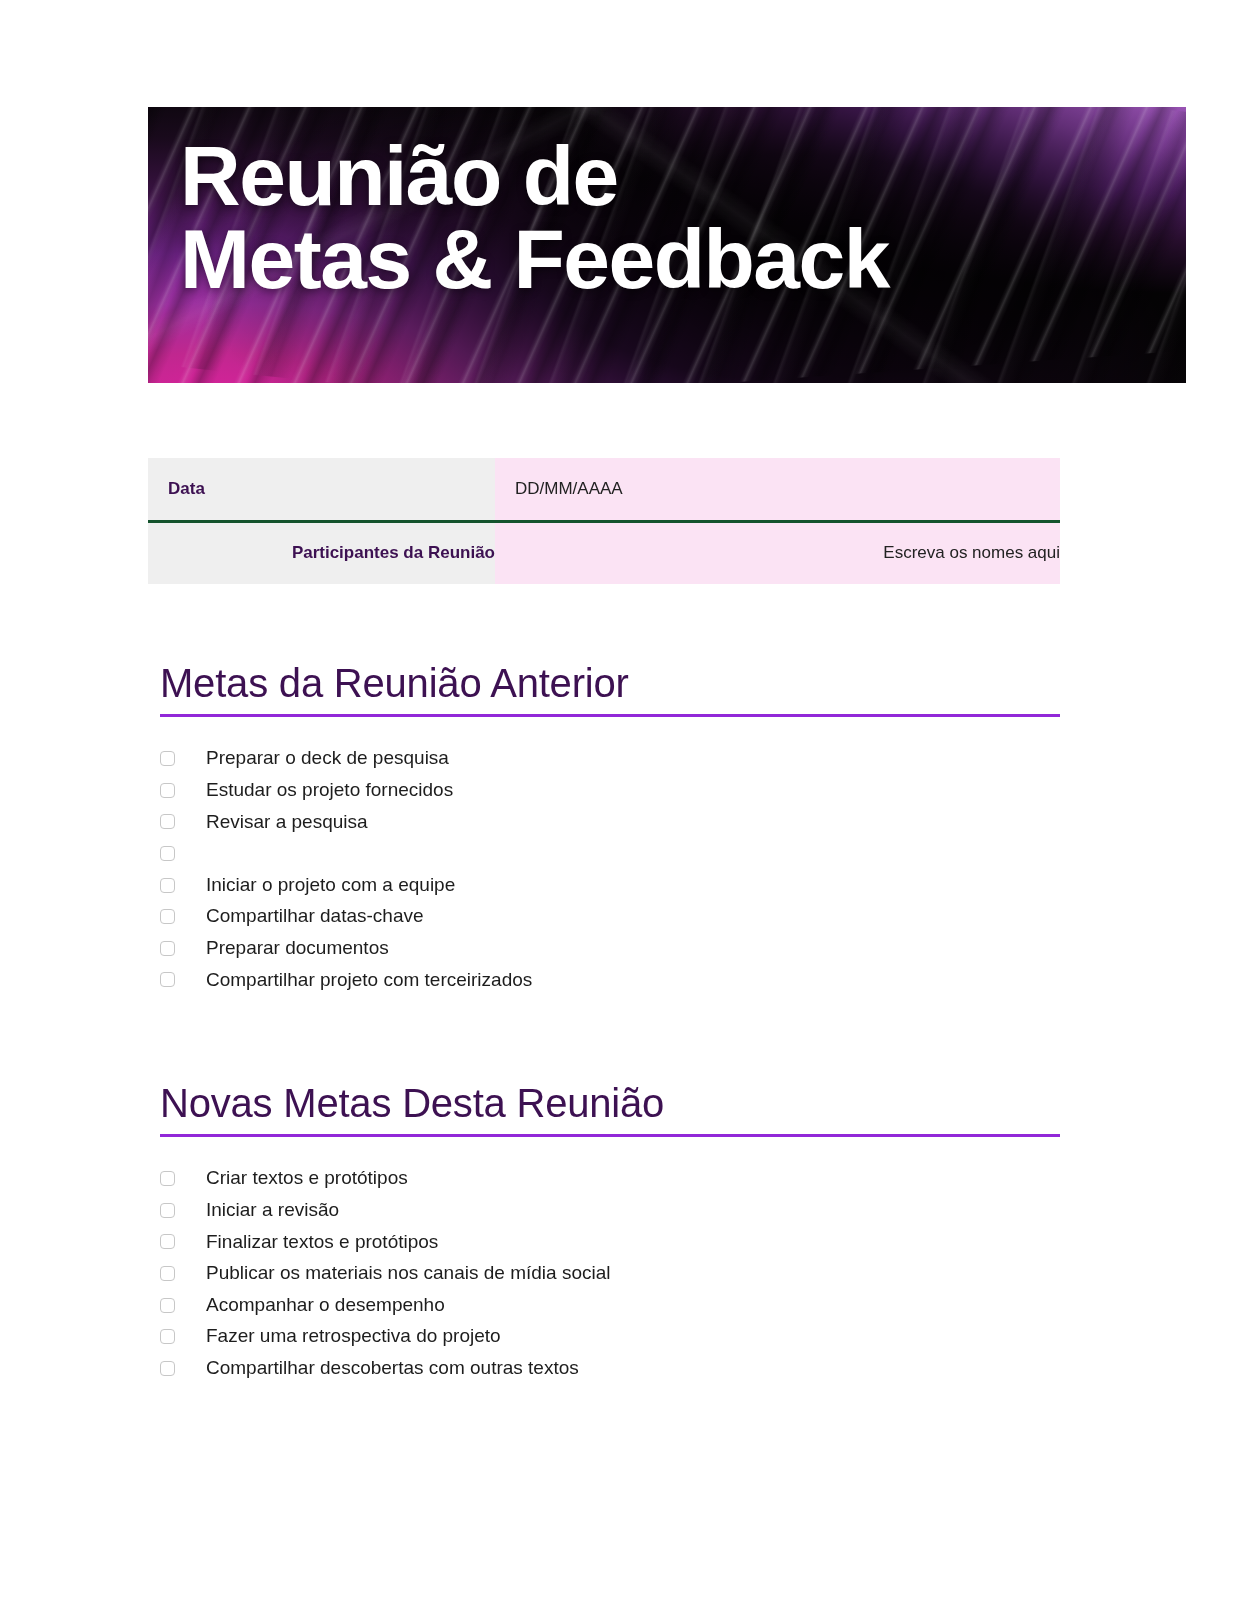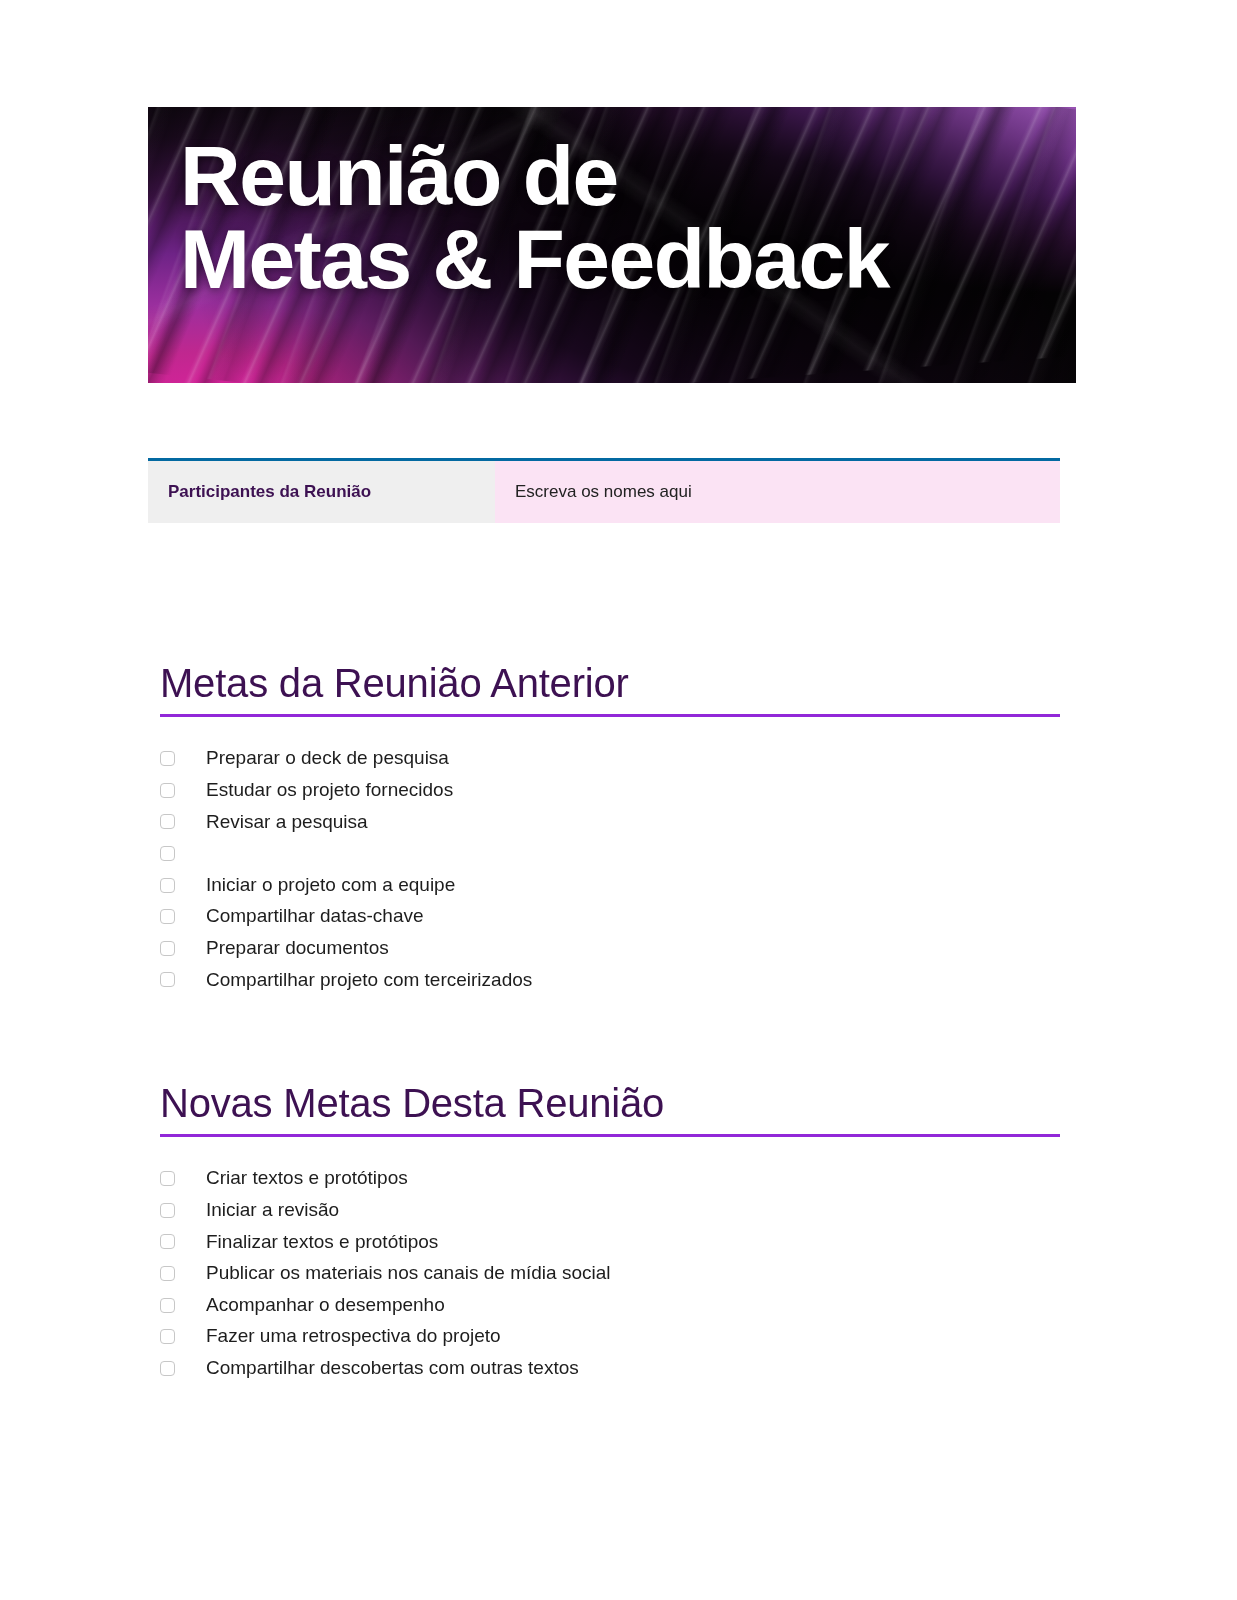--- a/index.html
+++ b/index.html
@@ -21,21 +21,21 @@
     width: 1237px;
     height: 1600px;
     background: #ffffff;
   }
 
   
   .banner {
     position: absolute;
     left: 148px;
     top: 107px;
-    width: 928px;
+    width: 1038px;
     height: 276px;
     overflow: hidden;
     background: #060406;
   }
   .banner-layer {
     position: absolute;
     left: 0; top: 0;
     width: 100%;
     height: 100%;
   }
@@ -128,21 +128,22 @@
     background: #efefef;
     color: #3d1152;
     font-weight: bold;
   }
   .info-table td.value-cell {
     background: #fbe3f4;
     color: #222222;
     font-weight: normal;
   }
   .info-table tr.row-divider td {
-    border-top: 3px solid #0369a1;
+    border-top: 3px solid #14532d;
+    text-align: right;
   }
 
   
   .section {
     position: absolute;
     left: 160px;
     width: 900px;
   }
   .section-title {
     color: #3d1152;
@@ -201,20 +202,24 @@
     <div class="banner-layer bg-dark"></div>
     <div class="banner-layer bg-stripes"></div>
     <div class="banner-layer bg-stripes2"></div>
     <div class="banner-layer bg-facet"></div>
     <div class="banner-title">Reunião de
 Metas &amp; Feedback</div>
   </div>
 
   <table class="info-table">
     <tbody>
+      <tr>
+        <td class="label-cell">Data</td>
+        <td class="value-cell">DD/MM/AAAA</td>
+      </tr>
       <tr class="row-divider">
         <td class="label-cell">Participantes da Reunião</td>
         <td class="value-cell">Escreva os nomes aqui</td>
       </tr>
     </tbody>
   </table>
 
   <div class="section" id="section-previous">
     <h2 class="section-title">Metas da Reunião Anterior</h2>
     <div class="section-rule"></div>

